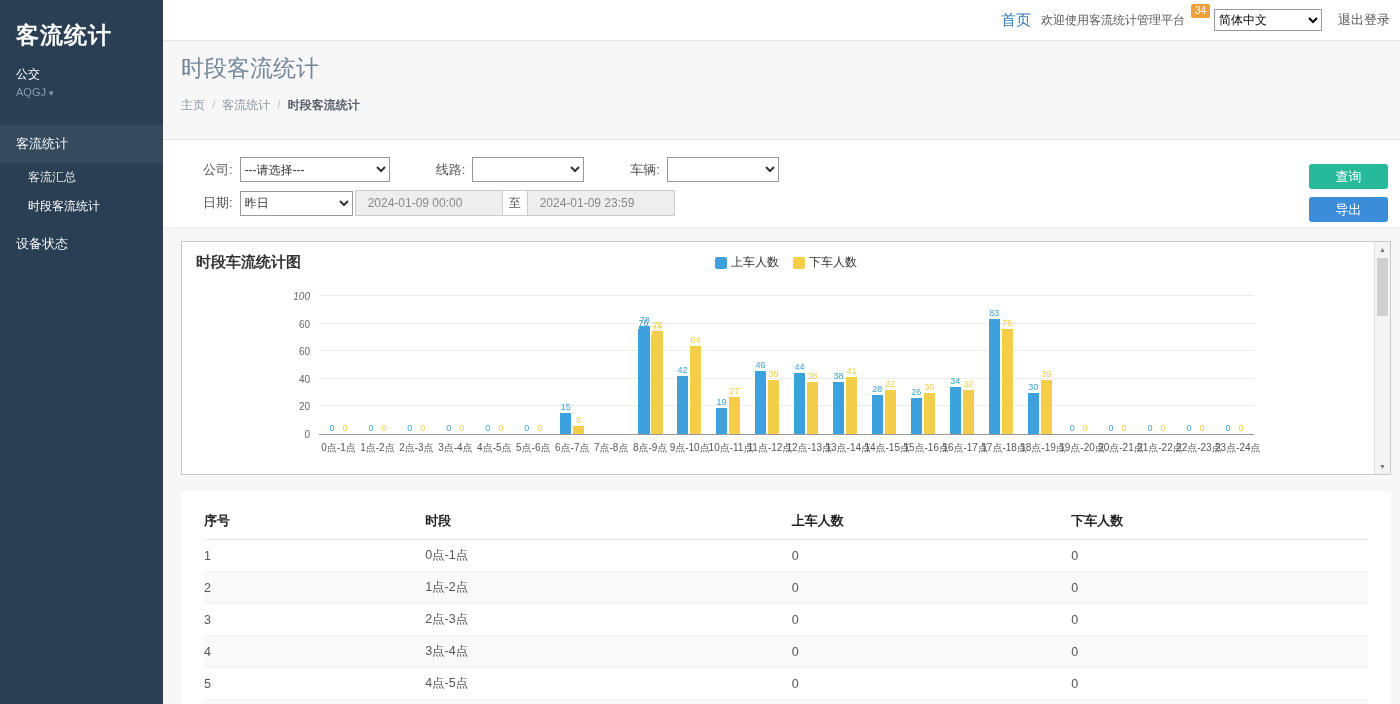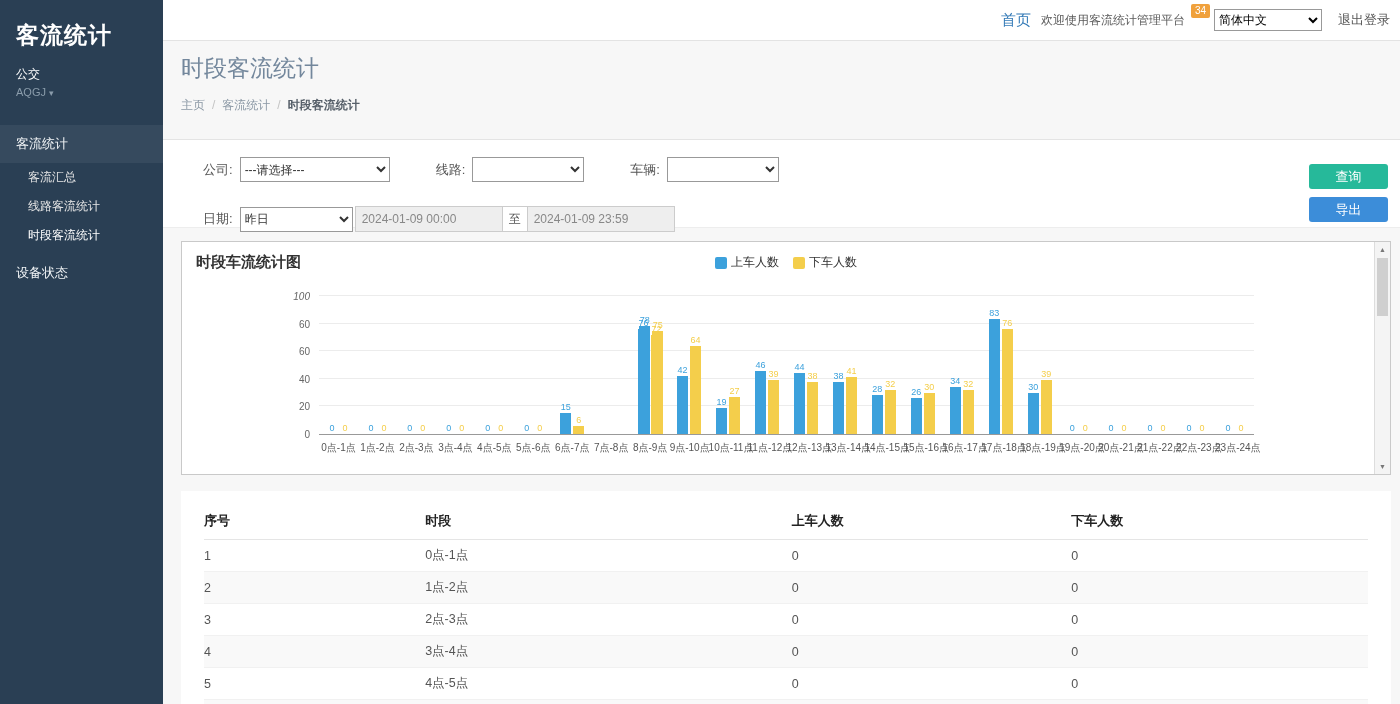--- a/index.html
+++ b/index.html
@@ -31,27 +31,27 @@
   .page-header{padding:12px 0 0 18px;border-bottom:1px solid #e4e4e4;}
   .page-title{font-size:23px;font-weight:400;color:#73879C;}
   .breadcrumb{margin-top:13px;padding-bottom:25px;font-size:12px;}
   .bc-item{color:#8b98a5;cursor:pointer;}
   .bc-item.last{color:#57606a;font-weight:bold;cursor:default;}
   .bc-sep{margin:0 7px;color:#c4c4c4;}
 
   
   .filter-panel{background:#fff;height:88px;position:relative;padding:17px 0 0 40px;border-bottom:1px solid #ededed;}
   .frow{display:flex;align-items:center;}
-  .frow + .frow{margin-top:24px;}
+  .frow + .frow{margin-top:8px;}
   .fgroup{display:flex;align-items:center;margin-right:46px;}
   .flabel{font-size:13px;color:#555;margin-right:7px;white-space:nowrap;}
   .fselect{height:25px;font-size:12px;border:1px solid #999;background:#fff;color:#333;}
   .w150{width:150px}.w112{width:112px}.w145{width:145px}.w113{width:113px}
   .dgroup{display:flex;align-items:center;margin-left:2px;}
-  .date-input{height:26px;width:148px;background:#eee;border:1px solid #ccc;color:#888;font-size:12px;padding:0 6px;}
+  .date-input{height:26px;width:148px;background:#eee;border:1px solid #ccc;color:#888;font-size:12px;padding:0 12px;}
   .addon{height:26px;width:26px;border:1px solid #ccc;background:#fff;color:#555;font-size:12px;display:flex;align-items:center;justify-content:center;margin:0 -1px;z-index:1;}
   .fbuttons{position:absolute;right:12px;top:18px;display:flex;flex-direction:column;gap:8px;margin-top:6px;}
   .btn{width:79px;height:25px;border:none;border-radius:3px;color:#fff;font-size:13px;cursor:pointer;font-family:inherit;}
   .btn-query{background:#26B99A;}
   .btn-export{background:#3C8DD9;}
 
   
   .chart-card{position:relative;margin:13px 9px 0 18px;height:234px;background:#fff;border:1px solid #c9c9c9;overflow:hidden;}
   .chart-title{position:absolute;left:14px;top:11px;font-size:15px;font-weight:bold;color:#333;}
   .chart-legend{position:absolute;top:12px;left:50%;transform:translateX(-50%);display:flex;gap:14px;align-items:center;}
@@ -88,21 +88,20 @@
 
 <aside class="sidebar">
   <div class="brand">客流统计</div>
   <div class="org">公交</div>
   <div class="user">
     <span>AQGJ</span><span class="caret">▾</span>
   </div>
   <nav class="menu">
       <div class="menu-section active">客流统计</div>
       <div class="menu-child">客流汇总</div>
-      <div class="menu-child">线路客流统计</div>
       <div class="menu-child current">时段客流统计</div>
       <div class="menu-section">设备状态</div>
     </nav>
 </aside>
 
 <div class="main">
 
   <header class="topbar">
     <a class="home-link">首页</a>
     <span class="welcome">欢迎使用客流统计管理平台</span>

